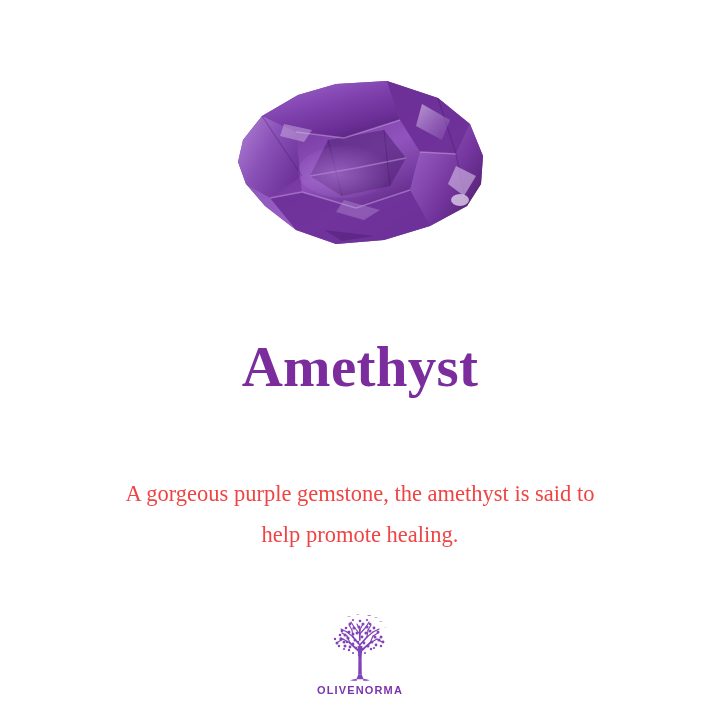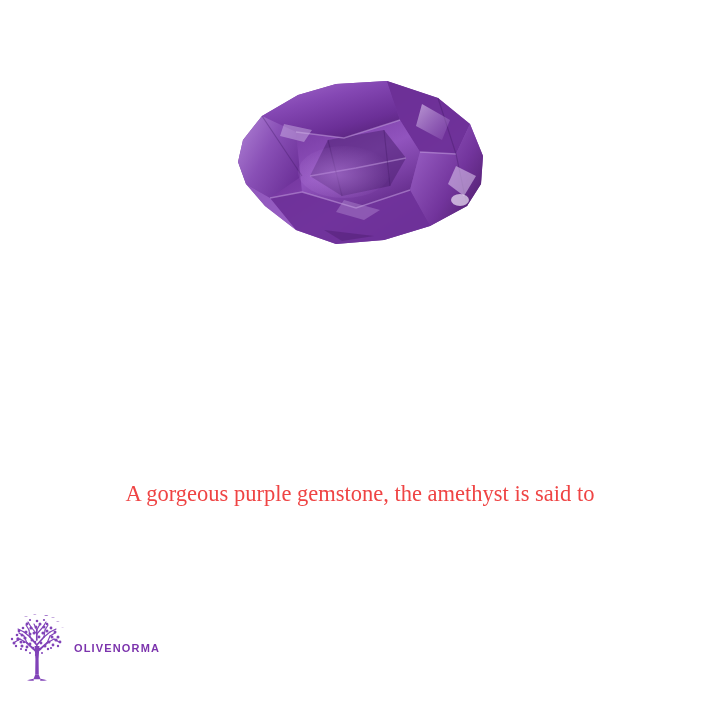--- a/index.html
+++ b/index.html
@@ -96,21 +96,21 @@
     white-space: nowrap;
   }
 
   
   .logo {
     position: absolute;
     left: 0;
     top: 612px;
     width: 720px;
     display: flex;
-    flex-direction: row;
+    flex-direction: column;
     align-items: center;
   }
   .logo-mark {
     display: block;
     width: 74px;
     height: 70px;
   }
   .logo-word {
     margin-top: 2px;
     font-family: "Liberation Sans", "DejaVu Sans", sans-serif;
@@ -203,24 +203,26 @@
       <path d="M198 24 L226 40 L218 60 L192 46 Z" fill="url(#gShine)" opacity="0.75"></path>
       <path d="M232 86 L252 96 L240 116 L224 104 Z" fill="#e2d0f2" opacity="0.55"></path>
       <path d="M60 44 L88 50 L80 62 L56 56 Z" fill="#d5bdeb" opacity="0.45"></path>
       <path d="M120 120 L156 130 L140 140 L112 132 Z" fill="#c2a0e0" opacity="0.35"></path>
       <ellipse cx="236" cy="120" rx="9" ry="6" fill="#efe6f8" opacity="0.7"></ellipse>
       <ellipse cx="120" cy="92" rx="46" ry="26" fill="url(#gGlow)"></ellipse>
       <path d="M100 150 L150 156 L118 161 Z" fill="#3d1459" opacity="0.3"></path>
     </svg>
   </div>
 
+  <h1 class="title">Amethyst</h1>
 
 
   <p class="desc">
     <span class="desc-line">A gorgeous purple gemstone, the amethyst is said to</span>
+    <span class="desc-line">help promote healing.</span>
   </p>
 
   <div class="logo">
     <svg class="logo-mark" viewBox="0 0 74 70" xmlns="http://www.w3.org/2000/svg">
       <g fill="#8143b8">
 
         <path d="M35.2 62.8 L33.4 67.2 L40.6 67.2 L38.8 62.8 Z"></path>
         <path d="M34.6 34 L36 34 L39.4 34 L38.6 47 L38.8 62.8 L35.2 62.8 L35.4 47 Z"></path>
         <path d="M33.6 66.8 q-4 0.8 -6.6 1.4 q3.4 0.6 6.8 0.5 Z"></path>
         <path d="M40.4 66.8 q4 0.8 6.6 1.4 q-3.4 0.6 -6.8 0.5 Z"></path>

